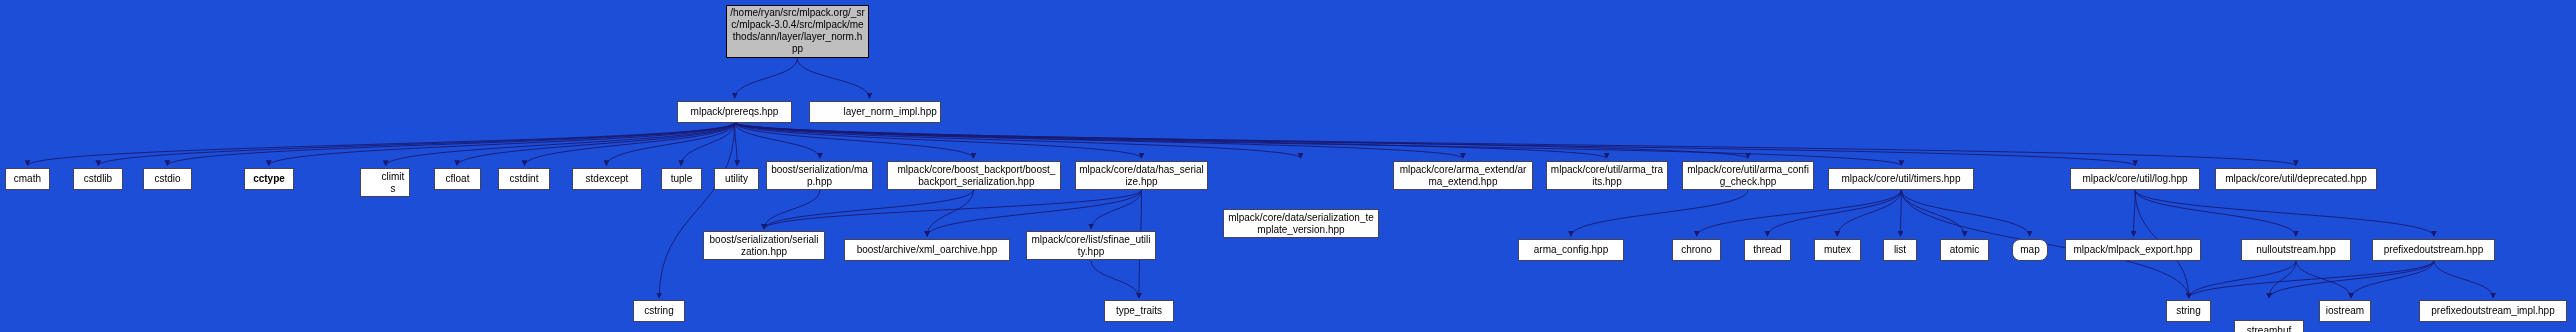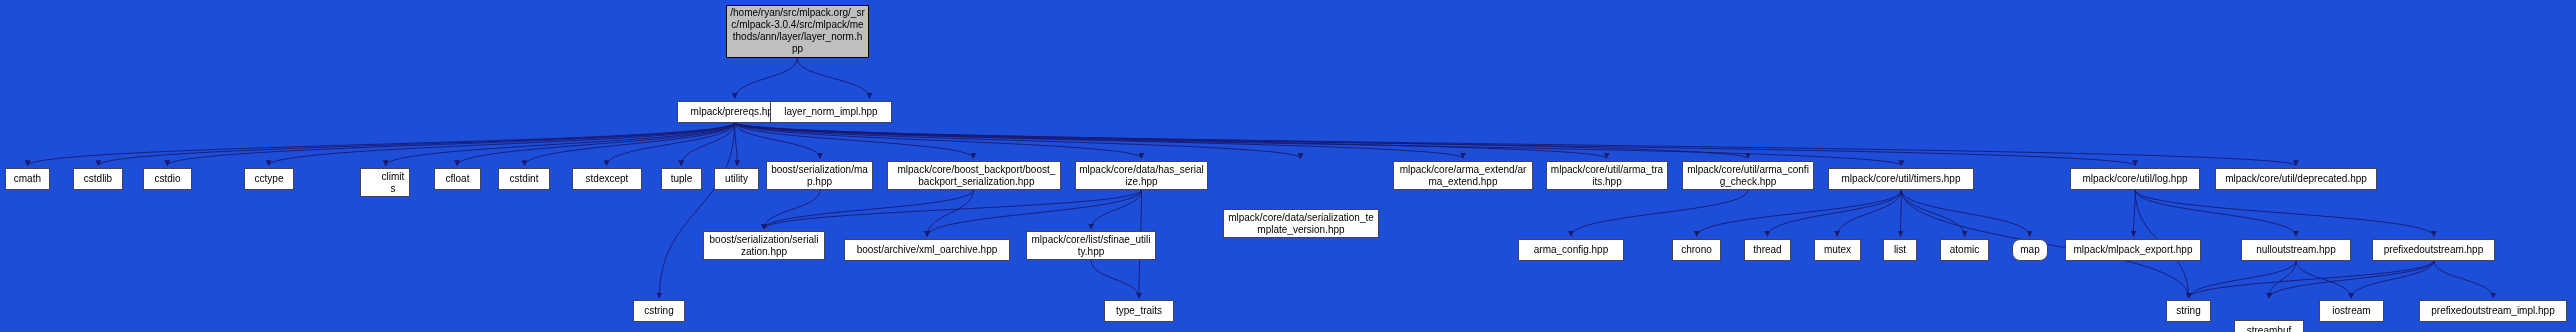--- a/index.html
+++ b/index.html
@@ -101,34 +101,34 @@
       <path d="M 2998 321 C 2998 344, 3071 344, 3071 367" class="edge" marker-end="url(#arrow)"></path>
     </svg>
 
   <div class="node root" style="left:726px;top:4.9px;width:143px;">
       <span class="lbl">/home/ryan/src/mlpack.org/_src/mlpack-3.0.4/src/mlpack/methods/ann/layer/layer_norm.hpp</span>
     </div>
 
   <div class="node" style="left:677px;top:101px;width:115px;">
       <span class="lbl">mlpack/prereqs.hpp</span>
     </div>
-  <div class="node" style="left:770px;top:101px;width:122px;">
+  <div class="node" style="left:809px;top:101px;width:132px;justify-content:flex-end;">
       <span class="lbl">layer_norm_impl.hpp</span>
     </div>
 
   <div class="node" style="left:4.9px;top:168px;width:45px;">
       <span class="lbl">cmath</span>
     </div>
   <div class="node" style="left:73px;top:168px;width:50px;">
       <span class="lbl">cstdlib</span>
     </div>
   <div class="node" style="left:143px;top:168px;width:49px;">
       <span class="lbl">cstdio</span>
     </div>
-  <div class="node" style="left:244px;top:168px;width:50px;">
+  <div class="node" style="left:244px;top:168px;width:50px;font-weight:bold;">
       <span class="lbl">cctype</span>
     </div>
   <div class="node" style="left:360px;top:168px;width:50px;padding-left:19px;">
       <span class="lbl">climits</span>
     </div>
   <div class="node" style="left:434px;top:168px;width:47px;">
       <span class="lbl">cfloat</span>
     </div>
   <div class="node" style="left:498px;top:168px;width:52px;">
       <span class="lbl">cstdint</span>
@@ -218,20 +218,20 @@
     </div>
   <div class="node" style="left:1104px;top:300px;width:70px;">
       <span class="lbl">type_traits</span>
     </div>
   <div class="node" style="left:2166px;top:300px;width:45px;">
       <span class="lbl">string</span>
     </div>
   <div class="node" style="left:2234px;top:300px;width:70px;margin-top:20px;">
       <span class="lbl">streambuf</span>
     </div>
-  <div class="node" style="left:2319px;top:300px;width:65px;">
+  <div class="node" style="left:2319px;top:300px;width:52px;">
       <span class="lbl">iostream</span>
     </div>
   <div class="node" style="left:2419px;top:300px;width:148px;">
       <span class="lbl">prefixedoutstream_impl.hpp</span>
     </div>
 </div>
 
 
 </body></html>

